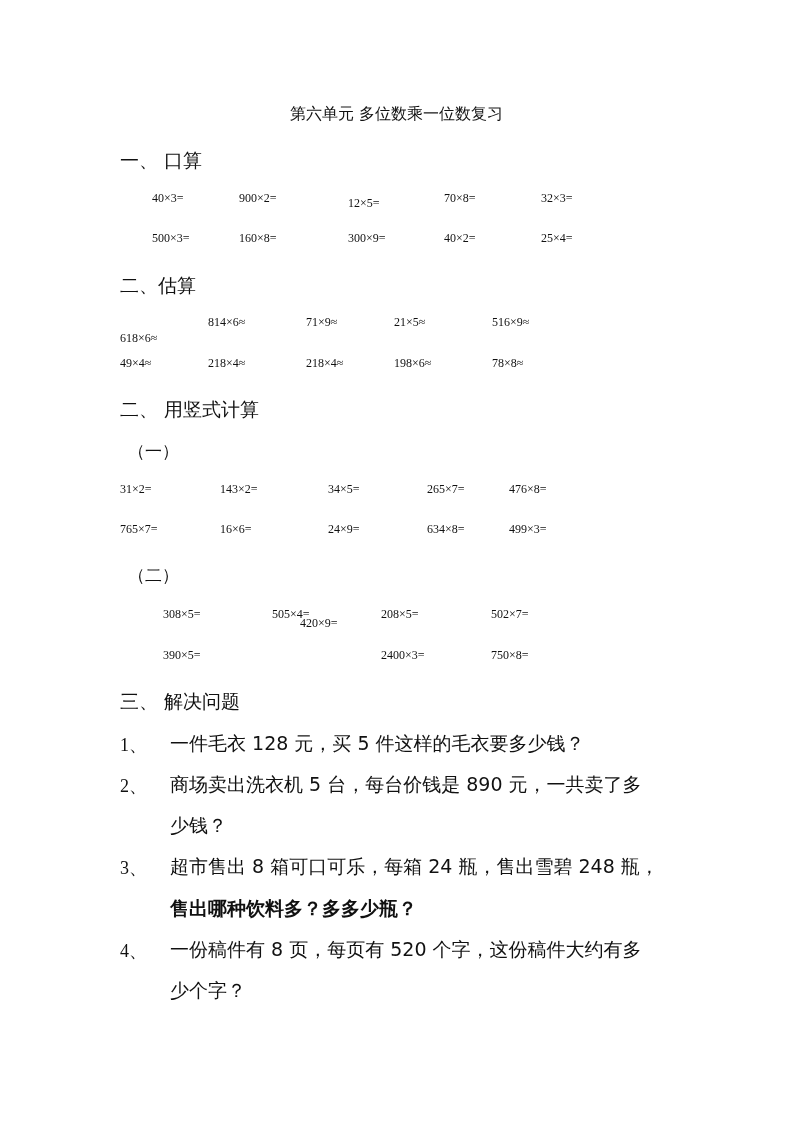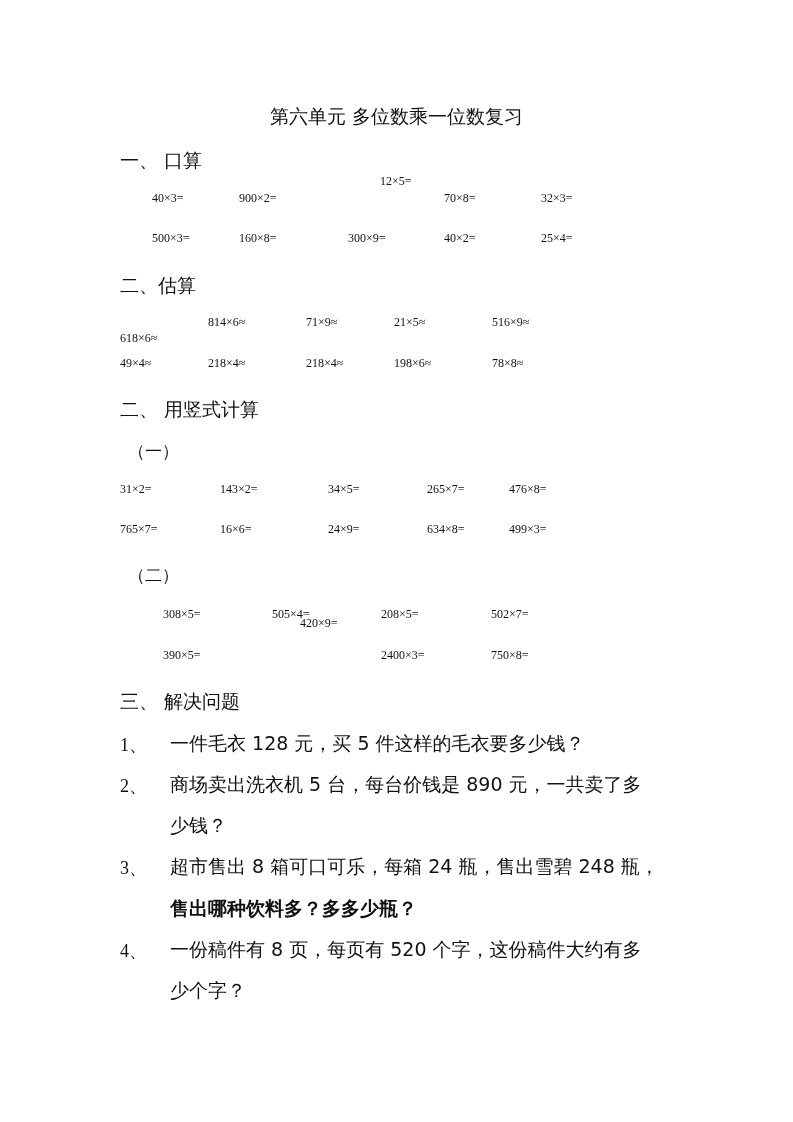--- a/index.html
+++ b/index.html
@@ -1,36 +1,36 @@
 <!DOCTYPE html>
 <html><head>
 <meta charset="utf-8">
 <style>
   html, body { margin: 0; padding: 0; background: #ffffff; }
   body { width: 793px; height: 1122px; position: relative; overflow: hidden;
          font-family: "DejaVu Serif", "Liberation Serif", serif; color: #111; }
   .abs { position: absolute; white-space: nowrap; }
-  .title { top: 104px; left: 0; width: 793px; text-align: center; font-size: 19px;
+  .title { top: 104px; left: 0; width: 793px; text-align: center; font-size: 16px;
            font-family: "DejaVu Sans", sans-serif; }
   .h { font-size: 19px; font-family: "DejaVu Sans", sans-serif; left: 120px; }
   .sub { font-size: 17px; font-family: "DejaVu Sans", sans-serif; left: 128px; }
   .expr { font-size: 12px; font-family: "Liberation Serif", serif; }
   .q { font-size: 19px; font-family: "DejaVu Sans", sans-serif; }
   .qnum { font-family: "Liberation Serif", serif; font-size: 18px; left: 120px; }
   .qtext { left: 170px; }
 </style>
 </head>
 <body>
 
 <div class="abs title">第六单元  多位数乘一位数复习</div>
 
 <div class="abs h" style="top:148px;">一、 口算</div>
 <div class="abs expr" style="top:191px;left:152px;">40×3=</div>
 <div class="abs expr" style="top:191px;left:239px;">900×2=</div>
-<div class="abs expr" style="top:174px;left:348px;margin-left:32px;">12×5=</div>
+<div class="abs expr" style="top:196px;left:348px;">12×5=</div>
 <div class="abs expr" style="top:191px;left:444px;">70×8=</div>
 <div class="abs expr" style="top:191px;left:541px;">32×3=</div>
 <div class="abs expr" style="top:231px;left:152px;">500×3=</div>
 <div class="abs expr" style="top:231px;left:239px;">160×8=</div>
 <div class="abs expr" style="top:231px;left:348px;">300×9=</div>
 <div class="abs expr" style="top:231px;left:444px;">40×2=</div>
 <div class="abs expr" style="top:231px;left:541px;">25×4=</div>
 
 <div class="abs h" style="top:273px;">二、估算</div>
 <div class="abs expr" style="top:315px;left:120px;margin-top:16px;">618×6≈</div>

